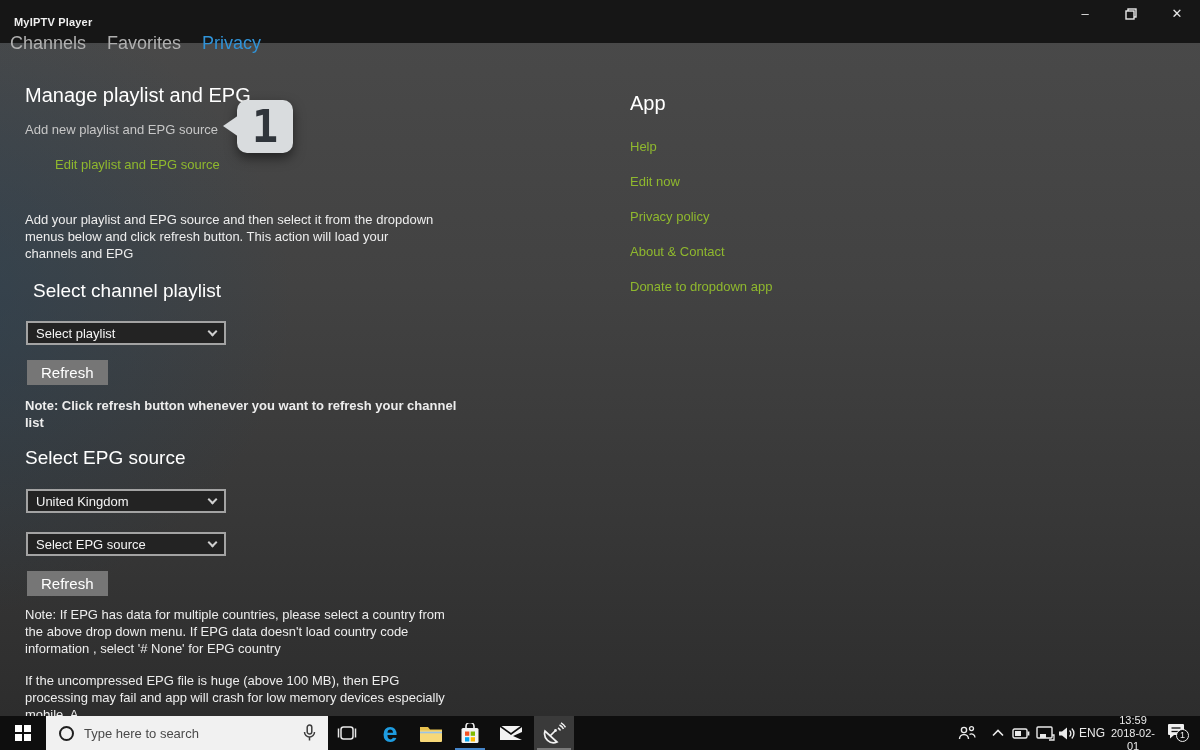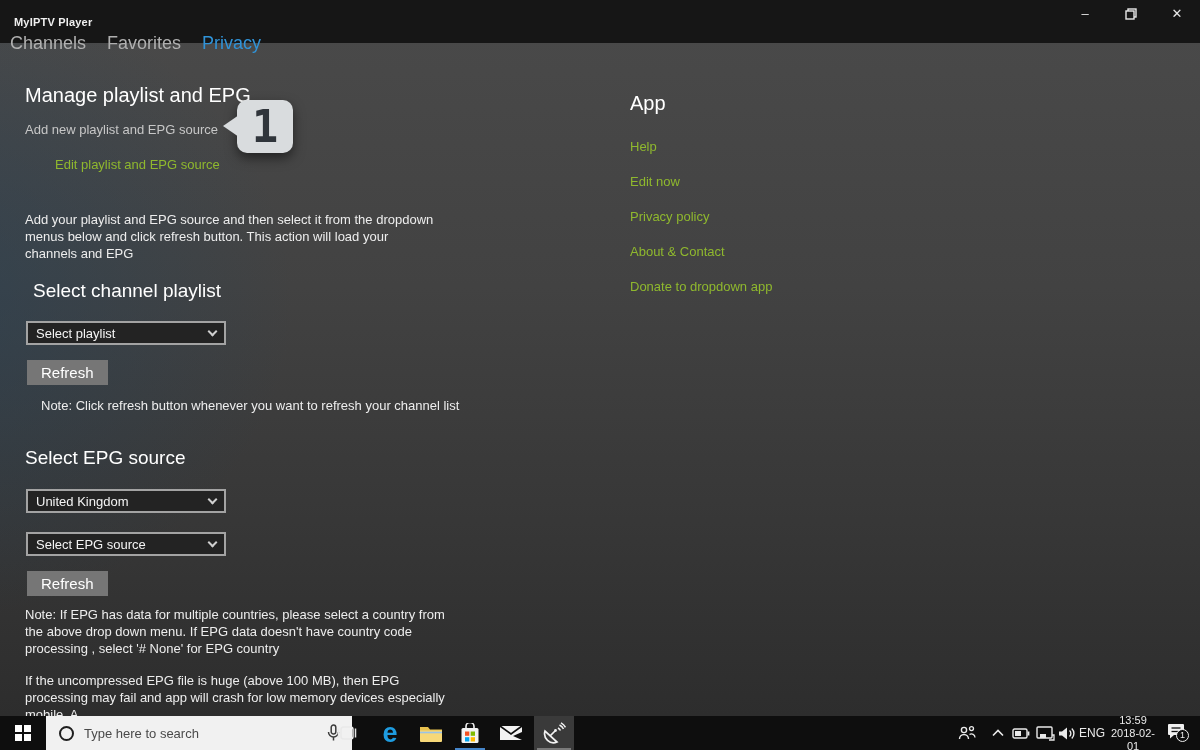--- a/index.html
+++ b/index.html
@@ -72,21 +72,21 @@
   
   .app-link { position:absolute; font-size:13px; color:#8fb82e; cursor:default; }
 
   
   .taskbar { position:absolute; left:0; bottom:0; width:1200px; height:34px; background:#0e0e0e; }
   .tb-item { position:absolute; top:0; height:34px; display:flex; align-items:center; justify-content:center; cursor:default; }
   .start { left:0; width:46px; }
   .winlogo { display:grid; grid-template-columns:7px 7px; grid-template-rows:7px 7px; gap:2px; }
   .winlogo span { background:#ffffff; }
   .searchbox {
-    position:absolute; left:46px; top:0; width:306px; height:34px; background:#f1f1f1;
+    position:absolute; left:46px; top:0; width:282px; height:34px; background:#f1f1f1;
     display:flex; align-items:center; cursor:text;
   }
   .cortana-ring { width:15px; height:15px; border:2px solid #1f1f1f; border-radius:50%; margin-left:13px; }
   .search-text { font-size:13px; color:#4a4a4a; margin-left:10px; flex:1; }
   .mic { margin-right:12px; }
   .underline-open { position:absolute; bottom:0; left:3px; right:3px; height:2px; background:#4585c9; }
   .active-app { background:#3a3a3a; }
   .active-app .underline-open { background:#7a7a7a; }
 
   .edge-e { color:#1e9ce0; font-size:27px; font-weight:700; line-height:1; }
@@ -150,41 +150,41 @@
 
       <div class="dd-wrap" style="top:321px; left:1px;">
         <div class="dropdown">
           <span>Select playlist</span>
           <span class="chev"></span>
         </div>
       </div>
 
       <div class="btn abs" style="top:360px; left:2px;">Refresh</div>
 
-      <div class="txt abs" style="top:397px; left:16px; width:440px;">Note: Click refresh button whenever you want to refresh your channel list</div>
+      <div class="txt abs" style="top:397px; left:0; width:440px;font-weight:bold;">Note: Click refresh button whenever you want to refresh your channel list</div>
 
       <div class="h2 abs" style="top:447px; left:0;">Select EPG source</div>
 
       <div class="dd-wrap" style="top:489px; left:1px;">
         <div class="dropdown">
           <span>United Kingdom</span>
           <span class="chev"></span>
         </div>
       </div>
 
       <div class="dd-wrap" style="top:532px; left:1px;">
         <div class="dropdown">
           <span>Select EPG source</span>
           <span class="chev"></span>
         </div>
       </div>
 
       <div class="btn abs" style="top:571px; left:2px;">Refresh</div>
 
-      <div class="txt abs" style="top:606px; left:0; width:438px;">Note:  If EPG has data for multiple countries, please select a country from the above drop down menu. If EPG  data doesn't have country code processing , select '# None' for EPG country</div>
+      <div class="txt abs" style="top:606px; left:0; width:438px;">Note:  If EPG has data for multiple countries, please select a country from the above drop down menu. If EPG  data doesn't load country code information , select '# None' for EPG country</div>
 
       <div class="txt abs" style="top:672px; left:0; width:438px;">If the uncompressed EPG file is huge (above 100 MB), then EPG processing may fail and app will crash for low memory devices especially mobile. A</div>
     </div>
 
     <div class="col-right">
       <div class="h1 abs" style="top:92px; left:0;">App</div>
       <a class="app-link" style="top:139px; left:0;">Help</a>
       <a class="app-link" style="top:174px; left:0;">Edit now</a>
       <a class="app-link" style="top:209px; left:0;">Privacy policy</a>
       <a class="app-link" style="top:244px; left:0;">About &amp; Contact</a>

